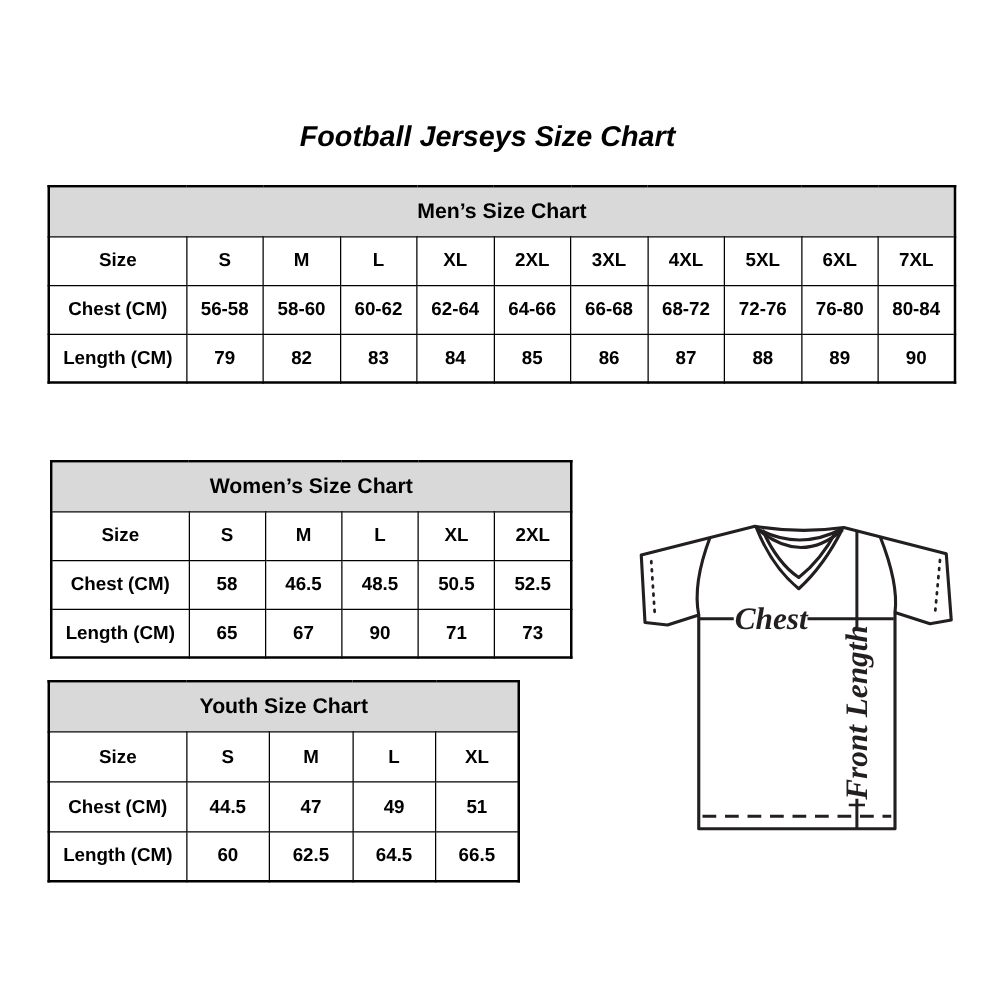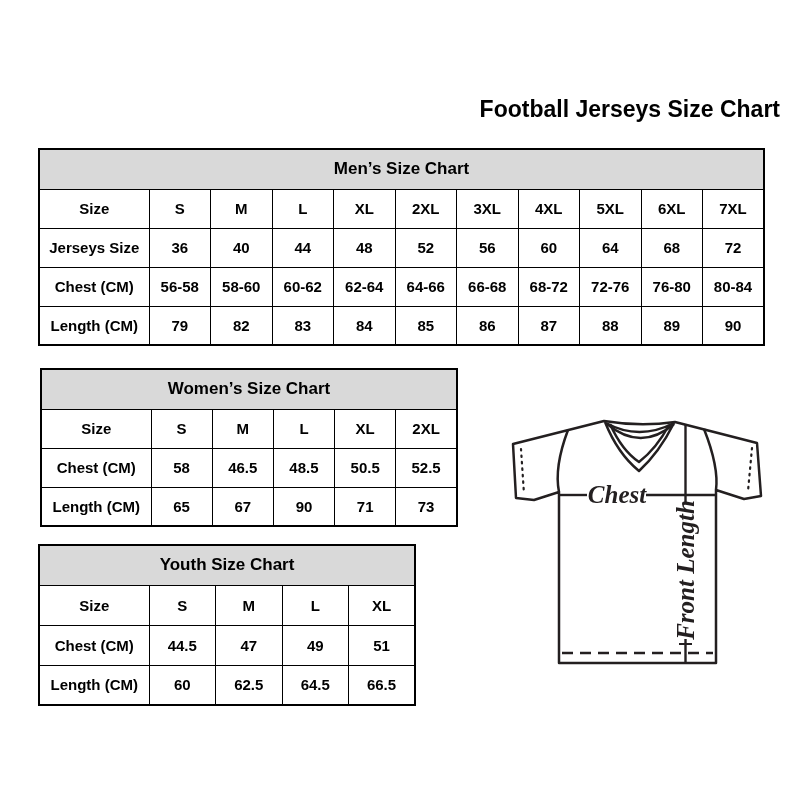--- a/index.html
+++ b/index.html
@@ -10,24 +10,25 @@
     width: 800px;
     height: 800px;
     background: #ffffff;
     overflow: hidden;
   }
   .page-title {
     position: absolute;
     top: 96px;
     left: 0;
     width: 780px;
-    text-align: right;
+    text-align: center;
     font-size: 23px;
     font-weight: bold;
     color: #000000;
+    font-style: italic;
   }
   table.size-table {
     position: absolute;
     border-collapse: collapse;
     table-layout: fixed;
     background: #ffffff;
     border: 2px solid #000000;
     padding-left: 18px;
   }
   table.size-table td {
@@ -99,33 +100,20 @@
           <td>S</td>
           <td>M</td>
           <td>L</td>
           <td>XL</td>
           <td>2XL</td>
           <td>3XL</td>
           <td>4XL</td>
           <td>5XL</td>
           <td>6XL</td>
           <td>7XL</td>
-        </tr>
-        <tr>
-          <td>Jerseys Size</td>
-          <td>36</td>
-          <td>40</td>
-          <td>44</td>
-          <td>48</td>
-          <td>52</td>
-          <td>56</td>
-          <td>60</td>
-          <td>64</td>
-          <td>68</td>
-          <td>72</td>
         </tr>
         <tr>
           <td>Chest (CM)</td>
           <td>56-58</td>
           <td>58-60</td>
           <td>60-62</td>
           <td>62-64</td>
           <td>64-66</td>
           <td>66-68</td>
           <td>68-72</td>

